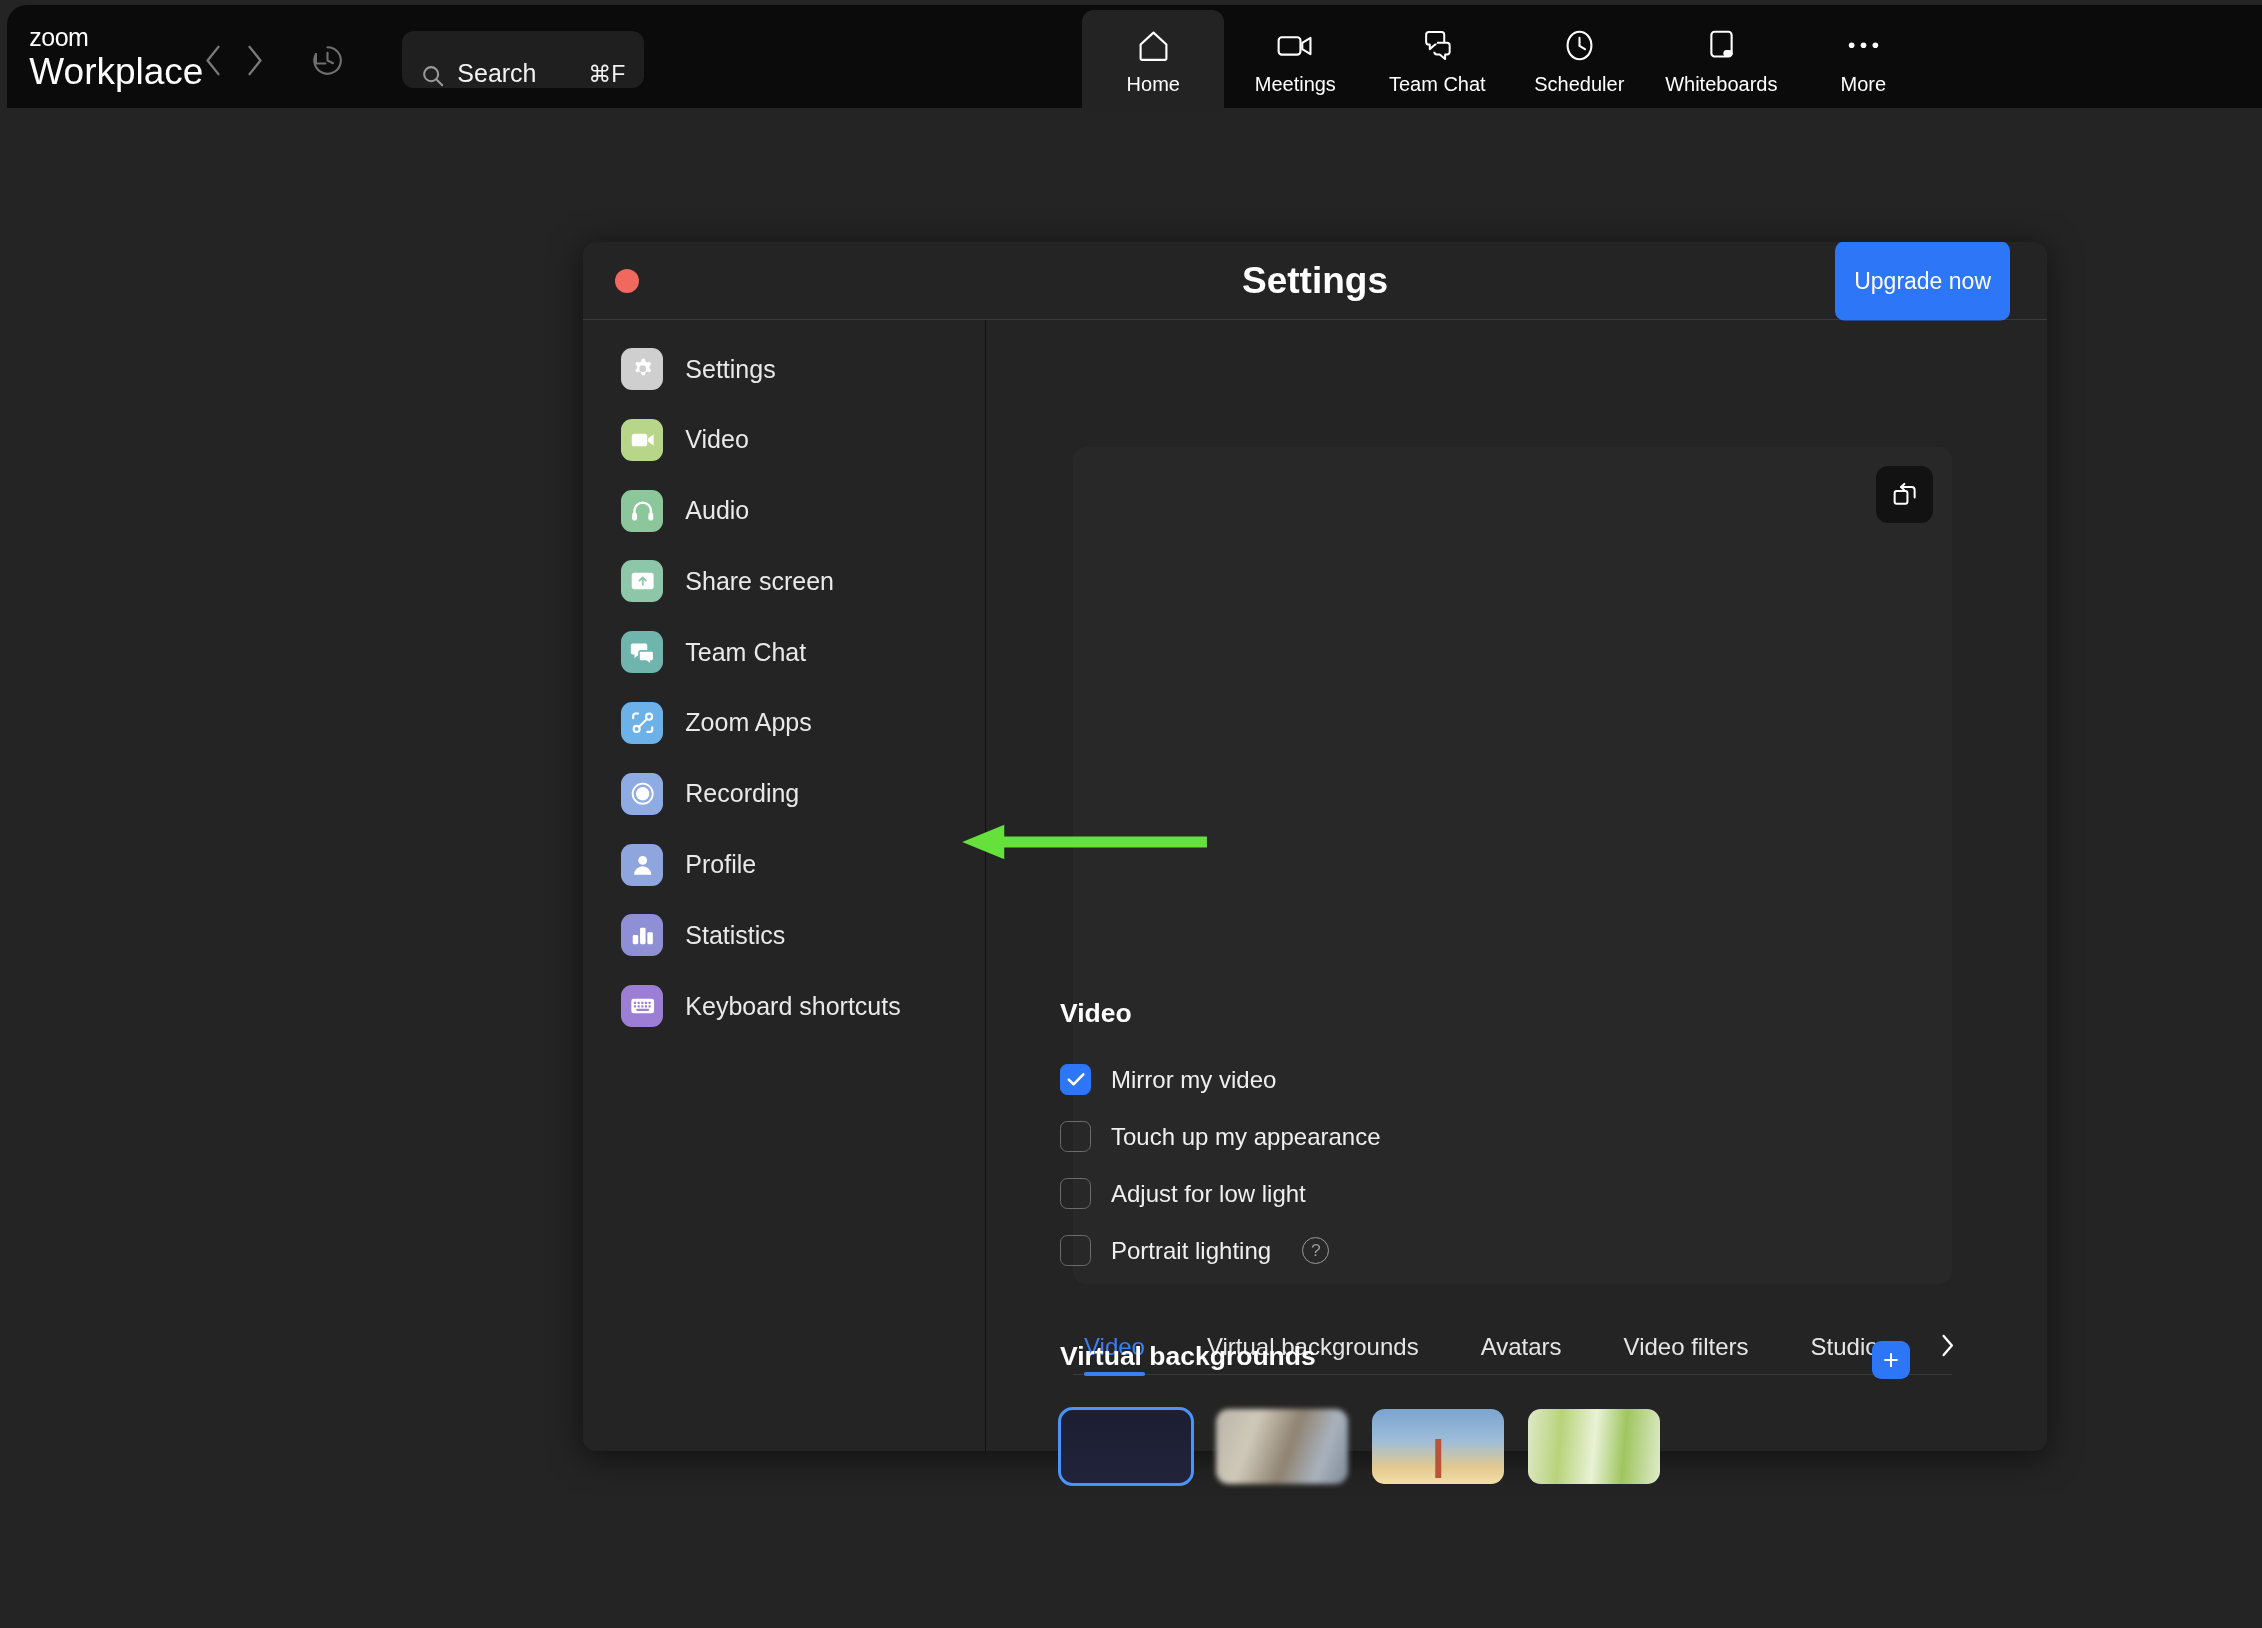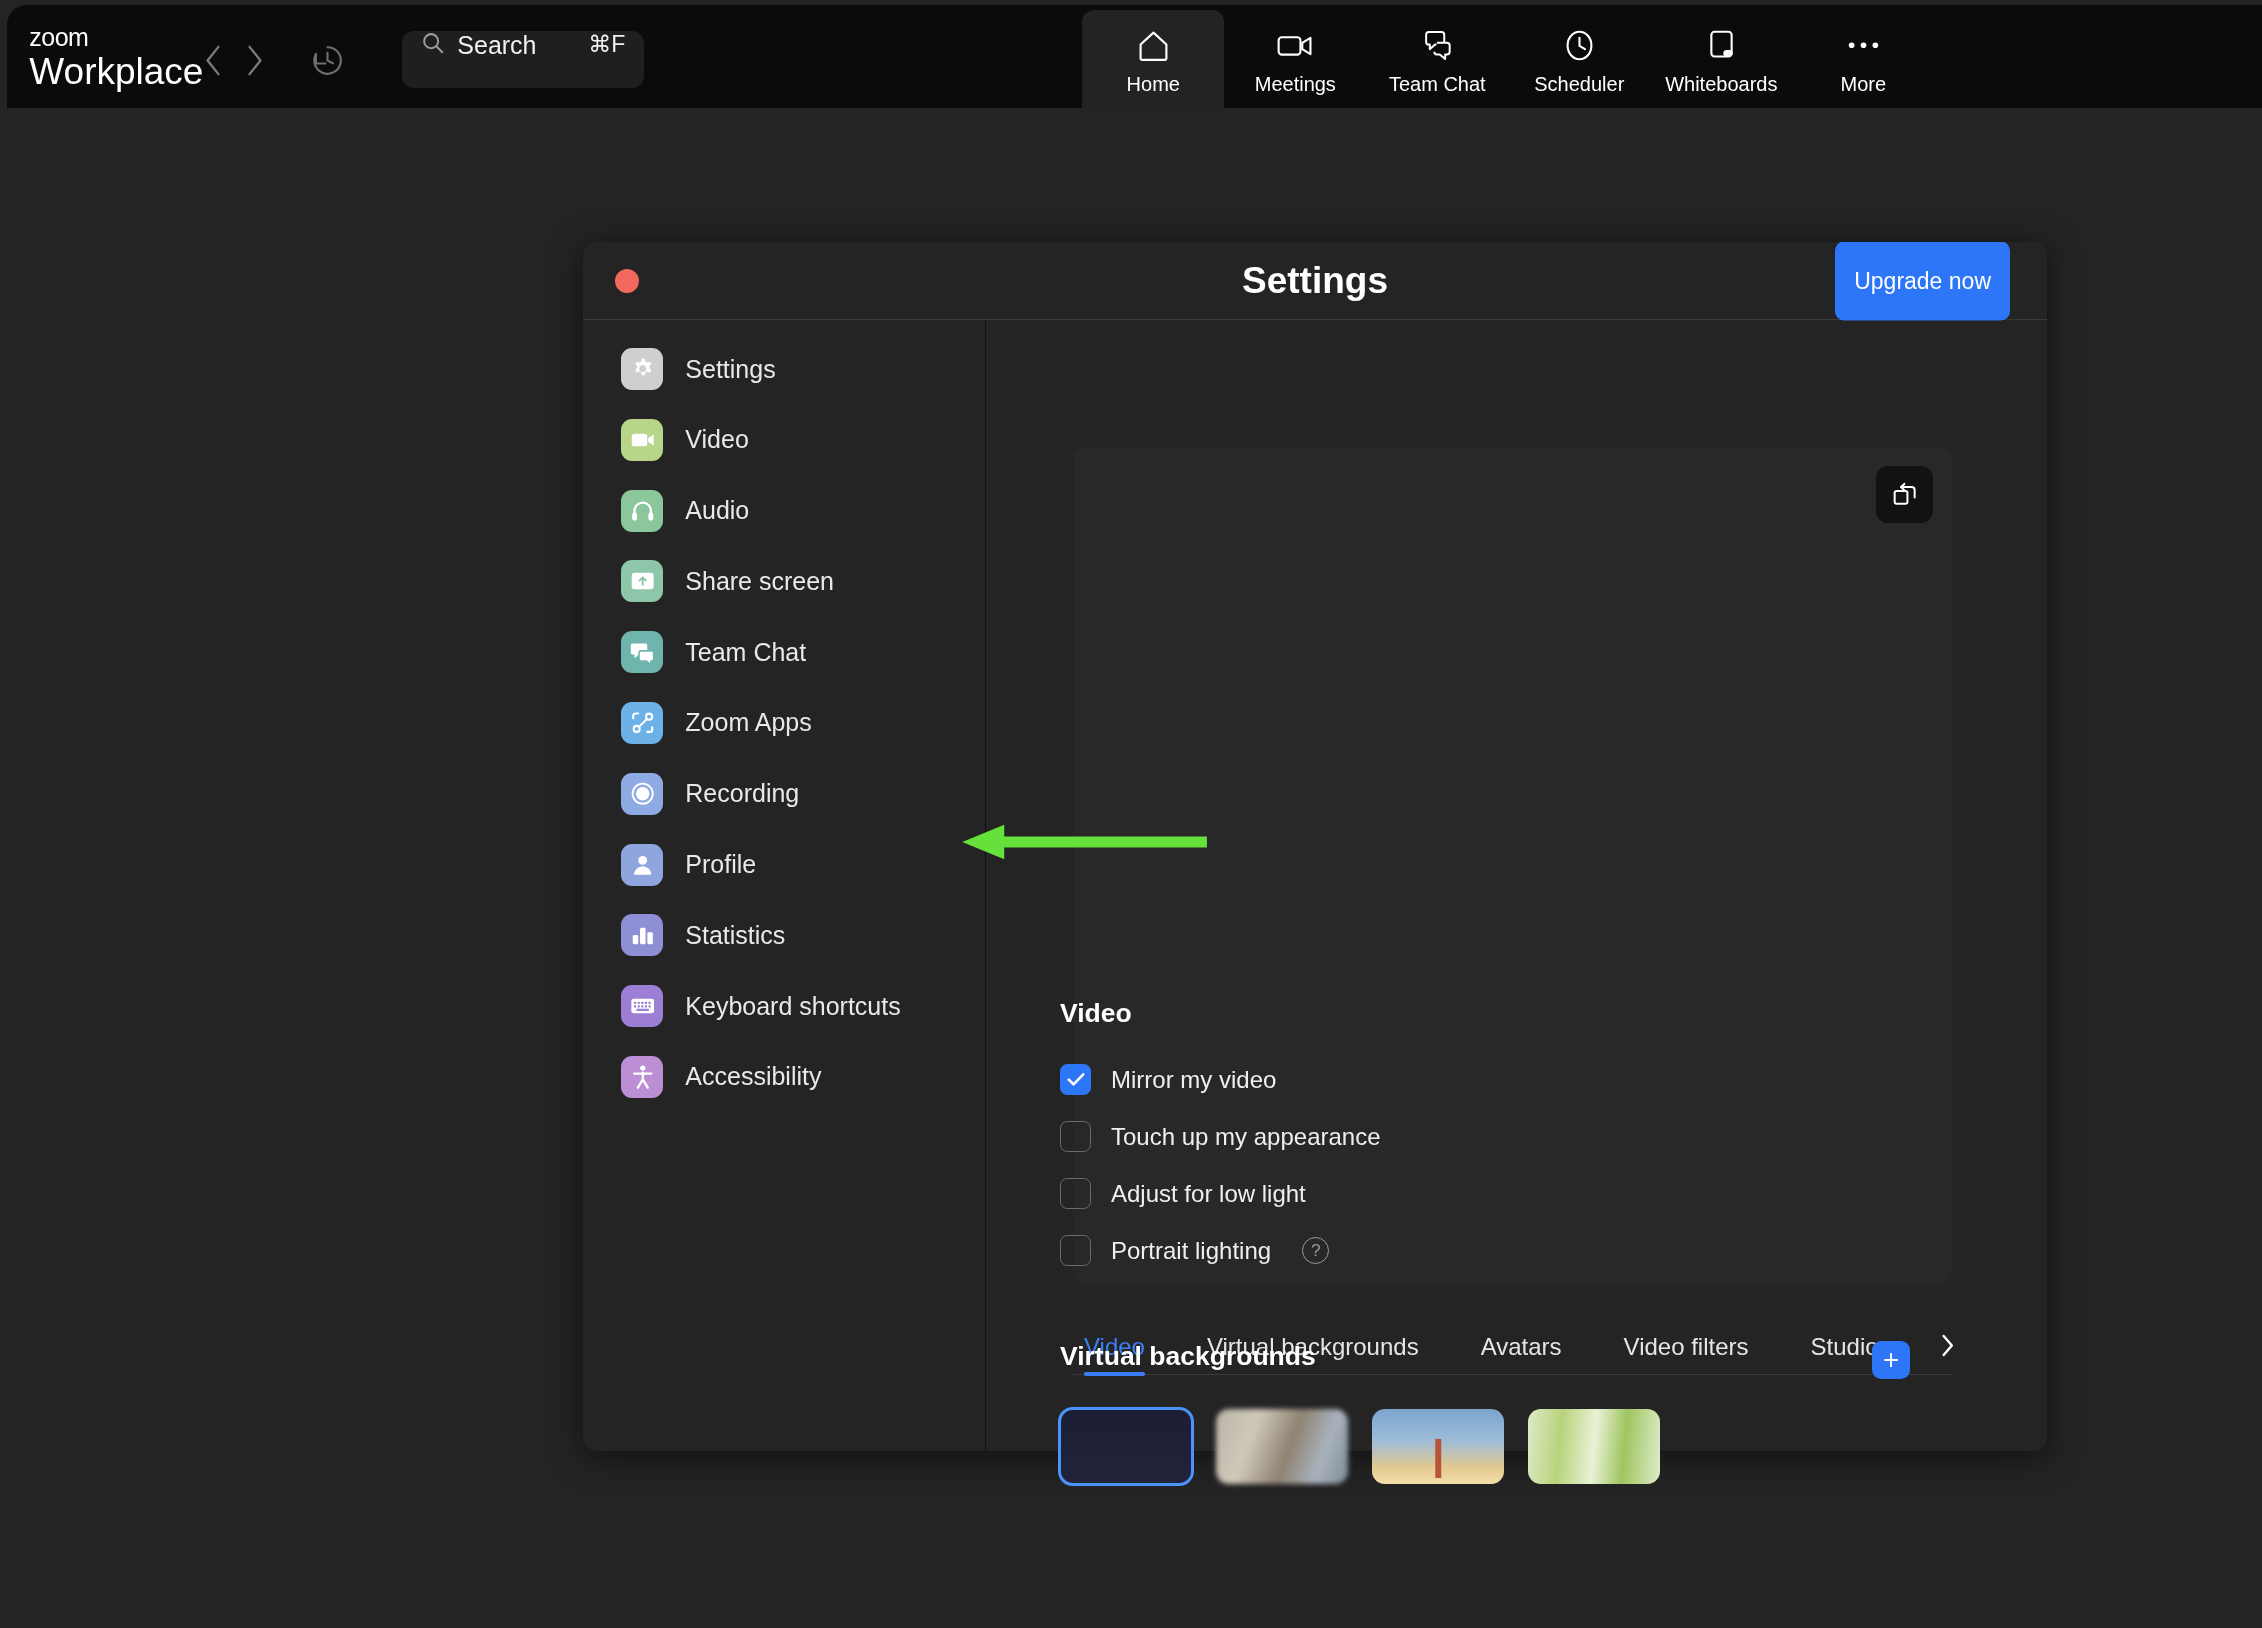--- a/index.html
+++ b/index.html
@@ -23,21 +23,21 @@
   .brand .b1{ font-size:25px; letter-spacing:-0.5px; font-weight:400; display:block; }
   .brand .b2{ font-size:37px; font-weight:400; display:block; margin-top:3.7px; }
 
   .navbtns{ position:absolute; left:185px; top:35px; display:flex; align-items:center; gap:0px; }
   .navbtn{ width:42px; height:42px; display:flex; align-items:center; justify-content:center; cursor:pointer; }
   .navbtn svg{ display:block; }
   .histbtn{ width:51px; height:42px; display:flex; align-items:center; justify-content:center; margin-left:25.6px; cursor:pointer; }
 
   .searchbar{
     position:absolute; left:395px; top:26.5px; width:242px; height:57px;
-    background:#1f1f1f; border-radius:12px; display:flex; align-items:flex-start; cursor:text;
+    background:#1f1f1f; border-radius:12px; display:flex; align-items:flex-end; cursor:text;
   }
   .searchbar .si{ margin-left:19px; display:flex; }
   .searchbar .stext{ margin-left:12px; font-size:25px; color:#f2f2f2; }
   .searchbar .skbd{ margin-left:auto; margin-right:19px; font-size:23px; color:#f0f0f0; }
 
   .tabs{ position:absolute; left:1075px; top:0px; height:108px; display:flex; align-items:flex-end; }
   .tab{
     width:142px; height:103px; display:flex; flex-direction:column;
     align-items:center; justify-content:center; gap:8.2px; cursor:pointer; position:relative;
   }
@@ -368,29 +368,20 @@
                 <rect x="13.4" y="10.2" width="2.4" height="2.4" rx="0.6"></rect>
                 <rect x="17.4" y="10.2" width="2.4" height="2.4" rx="0.6"></rect>
                 <rect x="21.4" y="10.2" width="2.4" height="2.4" rx="0.6"></rect>
                 <rect x="8" y="14" width="14" height="2.4" rx="1.1"></rect>
               </g>
             </svg>
           </span>
           <span class="slabel">Keyboard shortcuts</span>
         </div>
 
-        <div class="side-item">
-          <span class="sico" style="background:#bb8ed6">
-            <svg width="25.6" height="27.4" viewBox="0 0 28 30" fill="none">
-              <circle cx="14" cy="5.6" r="2.9" fill="#ffffff"></circle>
-              <path d="M14 10.5 L14 18 M4.6 11.6 L23.4 11.6 M14 18 L8.6 27 M14 18 L19.4 27" stroke="#ffffff" stroke-width="2.5" stroke-linecap="round"></path>
-            </svg>
-          </span>
-          <span class="slabel">Accessibility</span>
-        </div>
 
       </div>
 
       <div class="content">
 
         <div class="preview">
           <div class="rotate-btn">
             <svg width="27.4" height="27.4" viewBox="0 0 30 30" fill="none">
               <rect x="4" y="11" width="14" height="14" rx="2.2" stroke="#ffffff" stroke-width="2.2"></rect>
               <path d="M11 6.5 L22.5 6.5 a3.4 3.4 0 0 1 3.4 3.4 L25.9 18" stroke="#ffffff" stroke-width="2.2" stroke-linecap="round" fill="none"></path>

